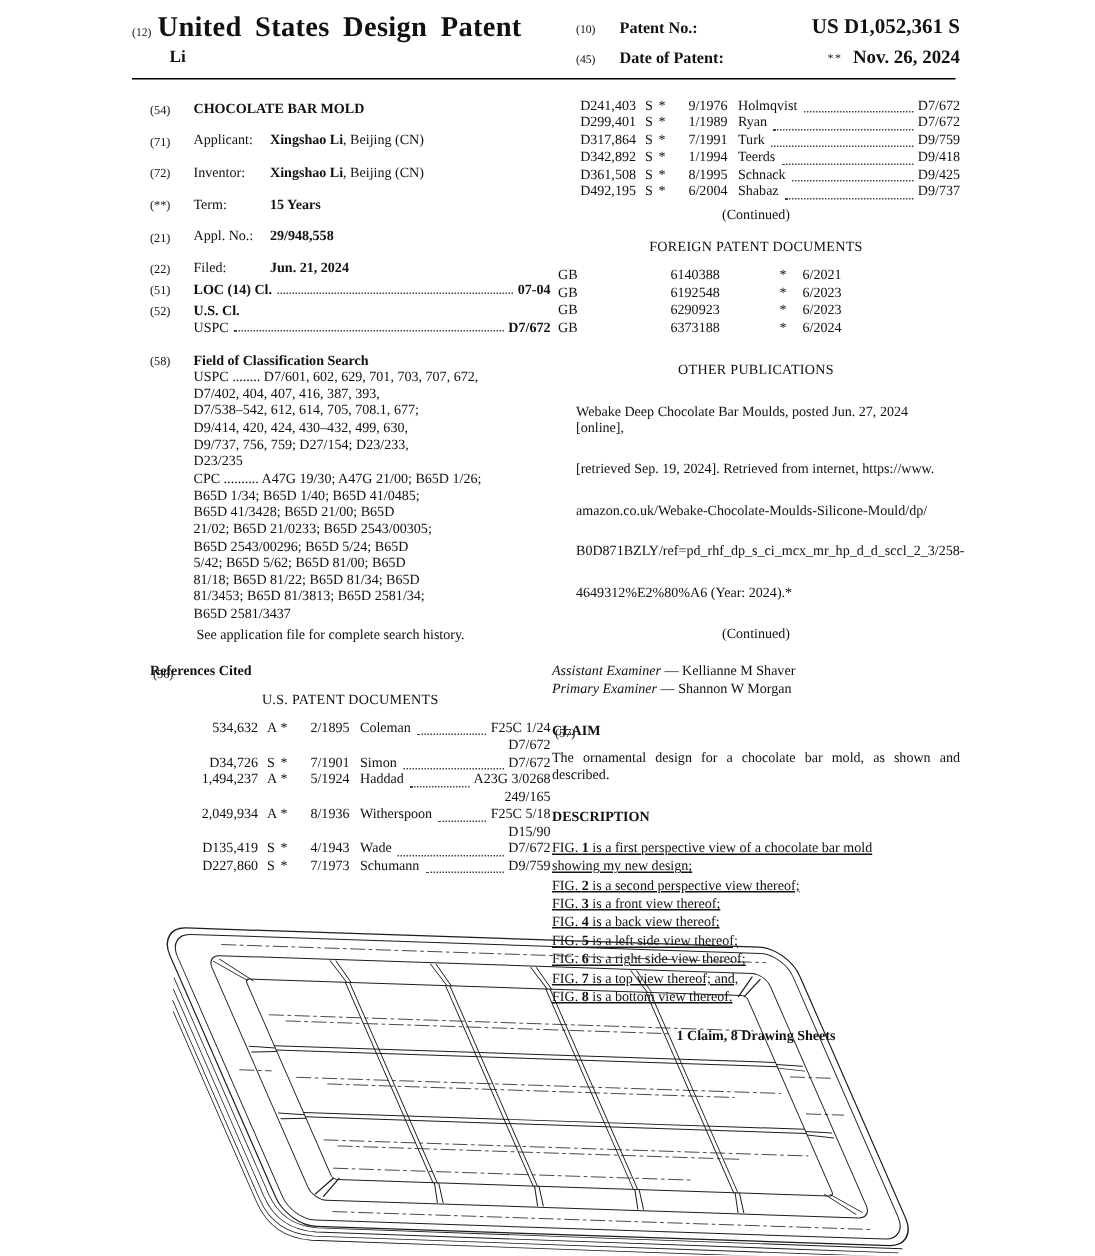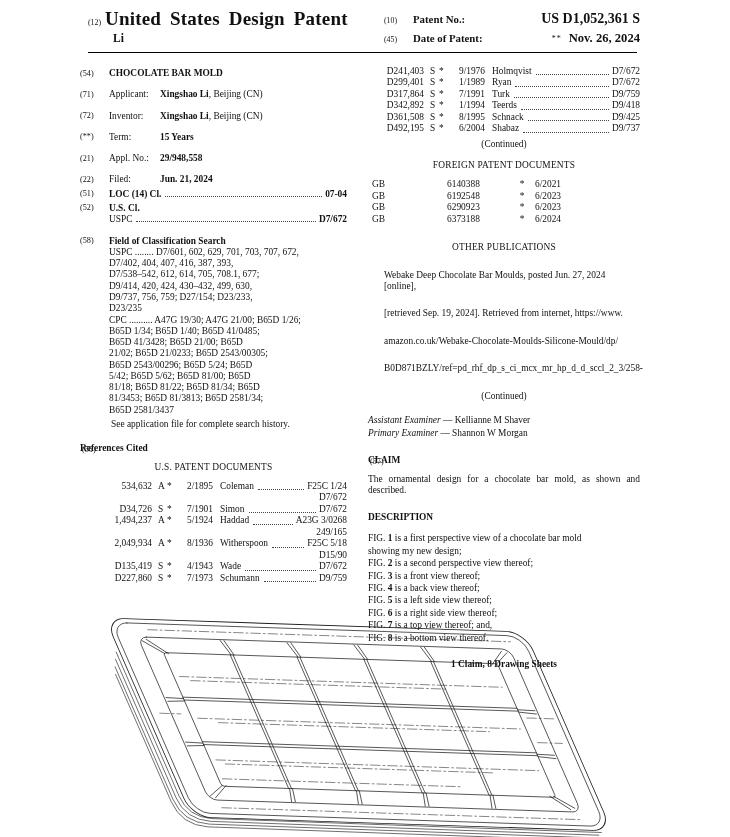--- a/index.html
+++ b/index.html
@@ -12,21 +12,21 @@
   .hdr-title{font-size:19px;font-weight:bold;word-spacing:4px;letter-spacing:.2px;margin-left:4px;}
   .hdr-li{font-weight:bold;font-size:11.5px;margin-left:25px;margin-top:1px;}
   .hdr-r{position:absolute;left:384px;top:11px;width:256px;}
   .hr-row{display:flex;align-items:baseline;margin-bottom:3px;}
   .hr-lbl{font-weight:bold;font-size:10.8px;margin-left:16px;}
   .hr-val{font-weight:bold;font-size:14px;margin-left:auto;}
   .hr-val2{font-weight:bold;font-size:12.6px;}
   .stars{font-size:8px;position:relative;top:-1px;margin:0 7px 0 auto;letter-spacing:1px;}
   .rule{position:absolute;left:88px;top:52px;width:549px;border-top:1.6px solid #000;}
   
-  .col-l{position:absolute;left:80px;top:68px;width:267px;}
+  .col-l{position:absolute;left:100px;top:68px;width:267px;}
   .col-r{position:absolute;left:368px;top:66px;width:272px;}
   .item{display:flex;margin-bottom:10px;}
   .item.tight{margin-bottom:3px;}
   .i-code{flex:none;width:29px;font-size:8.2px;padding-top:.5px;}
   .i-body{flex:1;}
   .i-lbl{display:inline-block;width:51px;}
   .ldr{flex:1 1 auto;border-bottom:1.1px dotted #444;margin:0 3px 2px 4px;min-width:10px;}
   .flexline{display:flex;align-items:baseline;}
   .ral{}
   .note{margin:3px 0 0 2px;}
@@ -44,21 +44,21 @@
   .ref-cont{text-align:right;line-height:1.22;}
   .continued{text-align:center;margin:4px 0 2px 0;}
   .fr{display:flex;line-height:1.22;padding-left:4px;}
   .fr-cc{width:75px;flex:none;}
   .fr-num{width:62px;flex:none;}
   .fr-star{width:26px;flex:none;text-align:center;}
   .pub p{margin:16px;line-height:1.22;}
   .exam{margin-top:13px;}
   .exam div{margin-bottom:1.5px;}
   .claim-txt{text-align:justify;margin-top:7px;}
-  .figs{margin-top:9px;}
+  .figs{margin-top:9px;text-decoration:underline;}
   .figs div{line-height:1.32;}
   .footer-b{text-align:center;font-weight:bold;margin-top:15px;}
   .figwrap{position:absolute;left:0;top:592px;width:730px;height:245px;}
 </style>
 </head>
 <body>
 
 <div>
 
   <div class="hdr-l">
@@ -313,20 +313,21 @@
           <span>6/2024</span>
         </div>
     </div>
 
     <div class="subhead" style="margin-top:17px;">OTHER PUBLICATIONS</div>
     <div class="pub">
       <p>Webake Deep Chocolate Bar Moulds, posted Jun. 27, 2024 [online],</p>
       <p>[retrieved Sep. 19, 2024]. Retrieved from internet, https://www.</p>
       <p>amazon.co.uk/Webake-Chocolate-Moulds-Silicone-Mould/dp/</p>
       <p>B0D871BZLY/ref=pd_rhf_dp_s_ci_mcx_mr_hp_d_d_sccl_2_3/258-</p>
+      <p>4649312%E2%80%A6 (Year: 2024).*</p>
     </div>
     <div class="continued">(Continued)</div>
 
     <div class="exam">
       <div><span class="i">Assistant Examiner</span><span> — Kellianne M Shaver</span></div>
       <div><span class="i">Primary Examiner</span><span> — Shannon W Morgan</span></div>
     </div>
 
     <div class="sec-head" style="margin-top:16px;">
       <span class="i-code">(57)</span>

